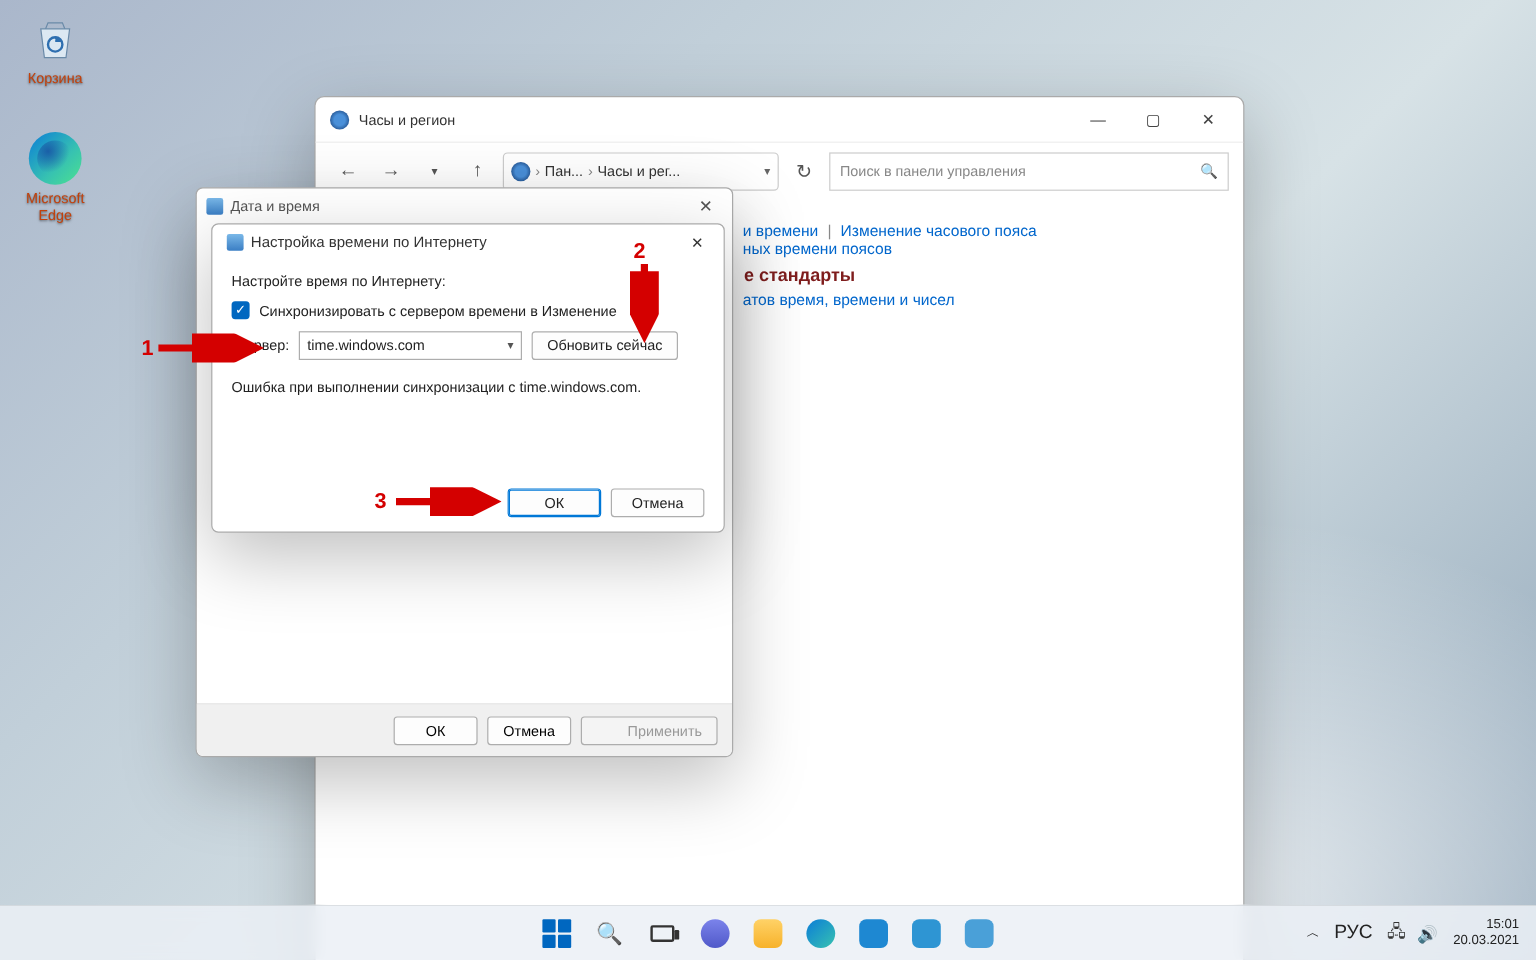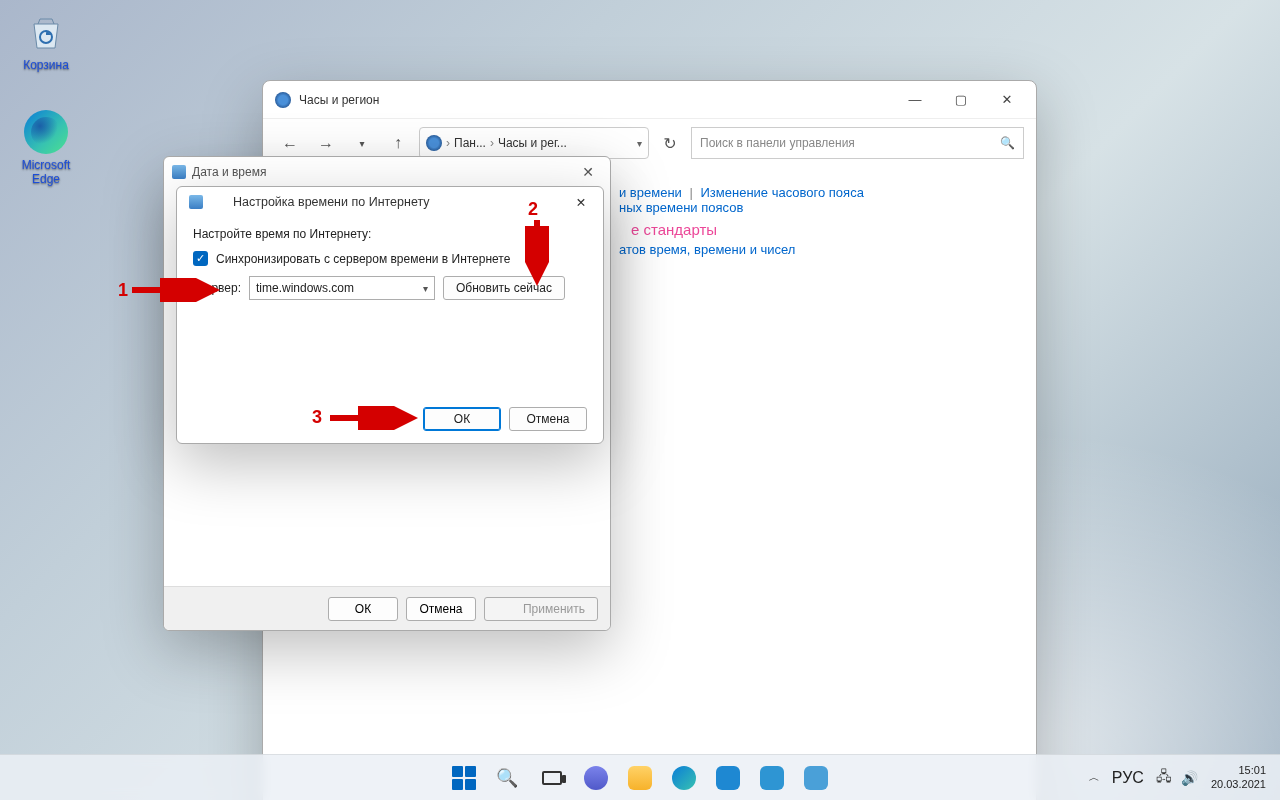--- a/index.html
+++ b/index.html
@@ -1,18 +1,18 @@
 <!DOCTYPE html>
 <html><head>
 <meta charset="utf-8">
 <style>
   * { box-sizing: border-box; font-family: "Segoe UI", Tahoma, sans-serif; }
   body { margin:0; width:1280px; height:800px; overflow:hidden; background:linear-gradient(135deg,#aab7cb 0%, #c1cfd9 30%, #d7e2e6 60%, #8ea4b7 100%); position:relative; }
   .wallpaper-swirl { position:absolute; bottom:0; right:0; width:900px; height:500px; background:radial-gradient(ellipse at 70% 90%, rgba(255,255,255,.7), transparent 50%), radial-gradient(ellipse at 40% 100%, rgba(255,255,255,.5), transparent 40%); pointer-events:none; }
-  .desktop-icon { position:absolute; width:76px; text-align:center; color:#1d4ed8; font-size:12px; text-shadow:0 1px 2px rgba(0,0,0,.6); }
+  .desktop-icon { position:absolute; width:76px; text-align:center; color:#c2410c; font-size:12px; text-shadow:0 1px 2px rgba(0,0,0,.6); }
   .desktop-icon .glyph { width:44px; height:44px; margin:0 auto 4px; display:flex; align-items:center; justify-content:center; }
   .recycle-bin .glyph svg { width:40px; height:40px; }
   .edge-icon .glyph { background:linear-gradient(135deg,#0b7dd7 0%,#37c2b1 60%,#4de28f 100%); border-radius:50%; position:relative; }
   .edge-icon .glyph::after { content:""; position:absolute; inset:7px; border-radius:50%; background:radial-gradient(circle at 30% 30%, #1a5fa7 0%, transparent 60%); }
 
   
   .window { position:absolute; background:#fff; border:1px solid #aaa; border-radius:8px; box-shadow:0 20px 60px rgba(0,0,0,.25); }
   .cp { left:262px; top:80px; width:775px; height:752px; }
   .cp-titlebar { height:38px; display:flex; align-items:center; padding:0 6px 0 12px; font-size:12px; color:#333; border-bottom:1px solid #eee; }
   .cp-titlebar .title-icn { width:16px; height:16px; background:radial-gradient(circle,#4a90d9 40%,#2b5f9e 70%); border-radius:50%; margin-right:8px; }
@@ -20,40 +20,40 @@
   .winctl span { width:46px; height:30px; display:flex; align-items:center; justify-content:center; color:#444; font-size:13px; border-radius:4px; }
   .cp-toolbar { height:48px; display:flex; align-items:center; gap:6px; padding:0 12px; }
   .navbtn { width:30px; height:30px; display:flex; align-items:center; justify-content:center; color:#555; font-size:16px; border-radius:4px; }
   .addrbar { flex:0 0 230px; height:32px; border:1px solid #ccc; border-radius:4px; display:flex; align-items:center; padding:0 6px; font-size:12px; color:#333; gap:4px; }
   .addrbar .crumb-icn { width:16px; height:16px; background:radial-gradient(circle,#4a90d9 40%,#2b5f9e 70%); border-radius:50%; }
   .addrbar .sep { color:#888; }
   .dropd { color:#666; margin-left:auto; font-size:10px; }
   .searchbar { flex:1; height:32px; border:1px solid #ccc; border-radius:0; display:flex; align-items:center; padding:0 8px; font-size:12px; color:#888; }
   .searchbar .mag { margin-left:auto; color:#555; }
   .cp-body { padding:18px 26px; font-size:13px; }
-  .cat-head { font-size:15px; color:#ec4899; margin:6px 12px 4px; font-weight:400; }
+  .cat-head { font-size:15px; color:#7f1d1d; margin:6px 1px 4px; font-weight:700; }
   .links { color:#0066cc; }
   .links span { cursor:pointer; }
   .links .div { color:#888; margin:0 4px; }
 
   
   .dt { left:163px; top:156px; width:448px; height:475px; border-radius:6px; }
   .dt-titlebar { height:30px; display:flex; align-items:center; padding:0 8px; font-size:12px; color:#555; }
   .dt-titlebar .icn { width:14px; height:14px; margin-right:6px; background:linear-gradient(#7ab8e8,#3a7ec4); border-radius:2px; }
   .dt-close { margin-left:auto; font-size:14px; padding:2px 8px; }
   .dt-body { position:relative; height:calc(100% - 30px); }
   .dt-btn { height:24px; padding:0 12px; font-size:12px; border:1px solid #adadad; background:#fdfdfd; border-radius:3px; display:inline-flex; align-items:center; justify-content:center; min-width:70px; }
   .dt-shield { display:inline-flex; align-items:center; gap:6px; padding:0 10px; }
   .dt-shield::before { content:""; width:12px; height:14px; background:conic-gradient(#f7d23e 0 25%,#e03a3e 0 50%,#2e7cd6 0 75%,#3fae49 0); clip-path:polygon(50% 0,100% 18%,100% 60%,50% 100%,0 60%,0 18%); }
   .dt-footer { position:absolute; bottom:0; left:0; right:0; height:44px; background:#f0f0f0; border-top:1px solid #ddd; display:flex; align-items:center; justify-content:flex-end; gap:8px; padding:0 12px; border-radius:0 0 6px 6px;}
   .dt-apply { color:#999; background:#f4f4f4;padding-left:38px; }
 
   
   .its { left:176px; top:186px; width:428px; height:258px; border-radius:6px; background:#fff; }
-  .its-titlebar { height:30px; display:flex; align-items:center; padding:0 8px 0 12px; font-size:12.5px; color:#333;gap:24px; }
+  .its-titlebar { height:30px; display:flex; align-items:center; padding:0 8px 0 12px; font-size:12.5px; color:#333; }
   .its-close { margin-left:auto; width:28px; height:24px; display:flex; align-items:center; justify-content:center; border-radius:3px; }
   .its-body { padding:10px 16px 0; font-size:12px; color:#222; }
   .its-row { margin:10px 0; display:flex; align-items:center; gap:8px; flex-wrap:wrap; }
   .chk { width:15px; height:15px; background:#0067c0; border-radius:3px; display:inline-flex; align-items:center; justify-content:center; color:#fff; font-size:11px; }
   .combo { flex:0 0 186px; height:24px; border:1px solid #adadad; border-radius:0; display:flex; align-items:center; padding:0 6px; font-size:12px; background:#fff; }
   .combo .caret { margin-left:auto; font-size:10px; color:#555; }
   .its-footer { position:absolute; bottom:12px; right:16px; display:flex; gap:8px; }
   .ok-focus { border:1px solid #0078d7; box-shadow:inset 0 0 0 1px #0078d7; }
 
   
@@ -162,30 +162,31 @@
 <div class="window its">
   <div class="its-titlebar">
     <span style="width:14px;height:14px;margin-right:6px;background:linear-gradient(#7ab8e8,#3a7ec4);border-radius:2px;"></span>
     <span>Настройка времени по Интернету</span>
     <span class="its-close">✕</span>
   </div>
   <div class="its-body">
     <div>Настройте время по Интернету:</div>
     <div class="its-row">
       <span class="chk">✓</span>
-      <span>Синхронизировать с сервером времени в Интернете</span>
+      <span>Синхронизировать с сервером времени в Изменение</span>
     </div>
     <div class="its-row">
       <span style="width:48px;text-align:right">Сервер:</span>
       <span class="combo">
         <span>time.windows.com</span>
         <span class="caret">▾</span>
       </span>
       <span class="dt-btn" style="min-width:110px">Обновить сейчас</span>
     </div>
+    <div style="margin-top:16px">Ошибка при выполнении синхронизации с time.windows.com.</div>
     <div class="its-footer">
       <span class="dt-btn ok-focus" style="min-width:78px">ОК</span>
       <span class="dt-btn" style="min-width:78px">Отмена</span>
     </div>
   </div>
 </div>
 
 <div class="anno-num" style="left:118px; top:280px;">1</div>
 <div class="arrow" style="left:130px; top:278px;">
   <svg width="90" height="24">

